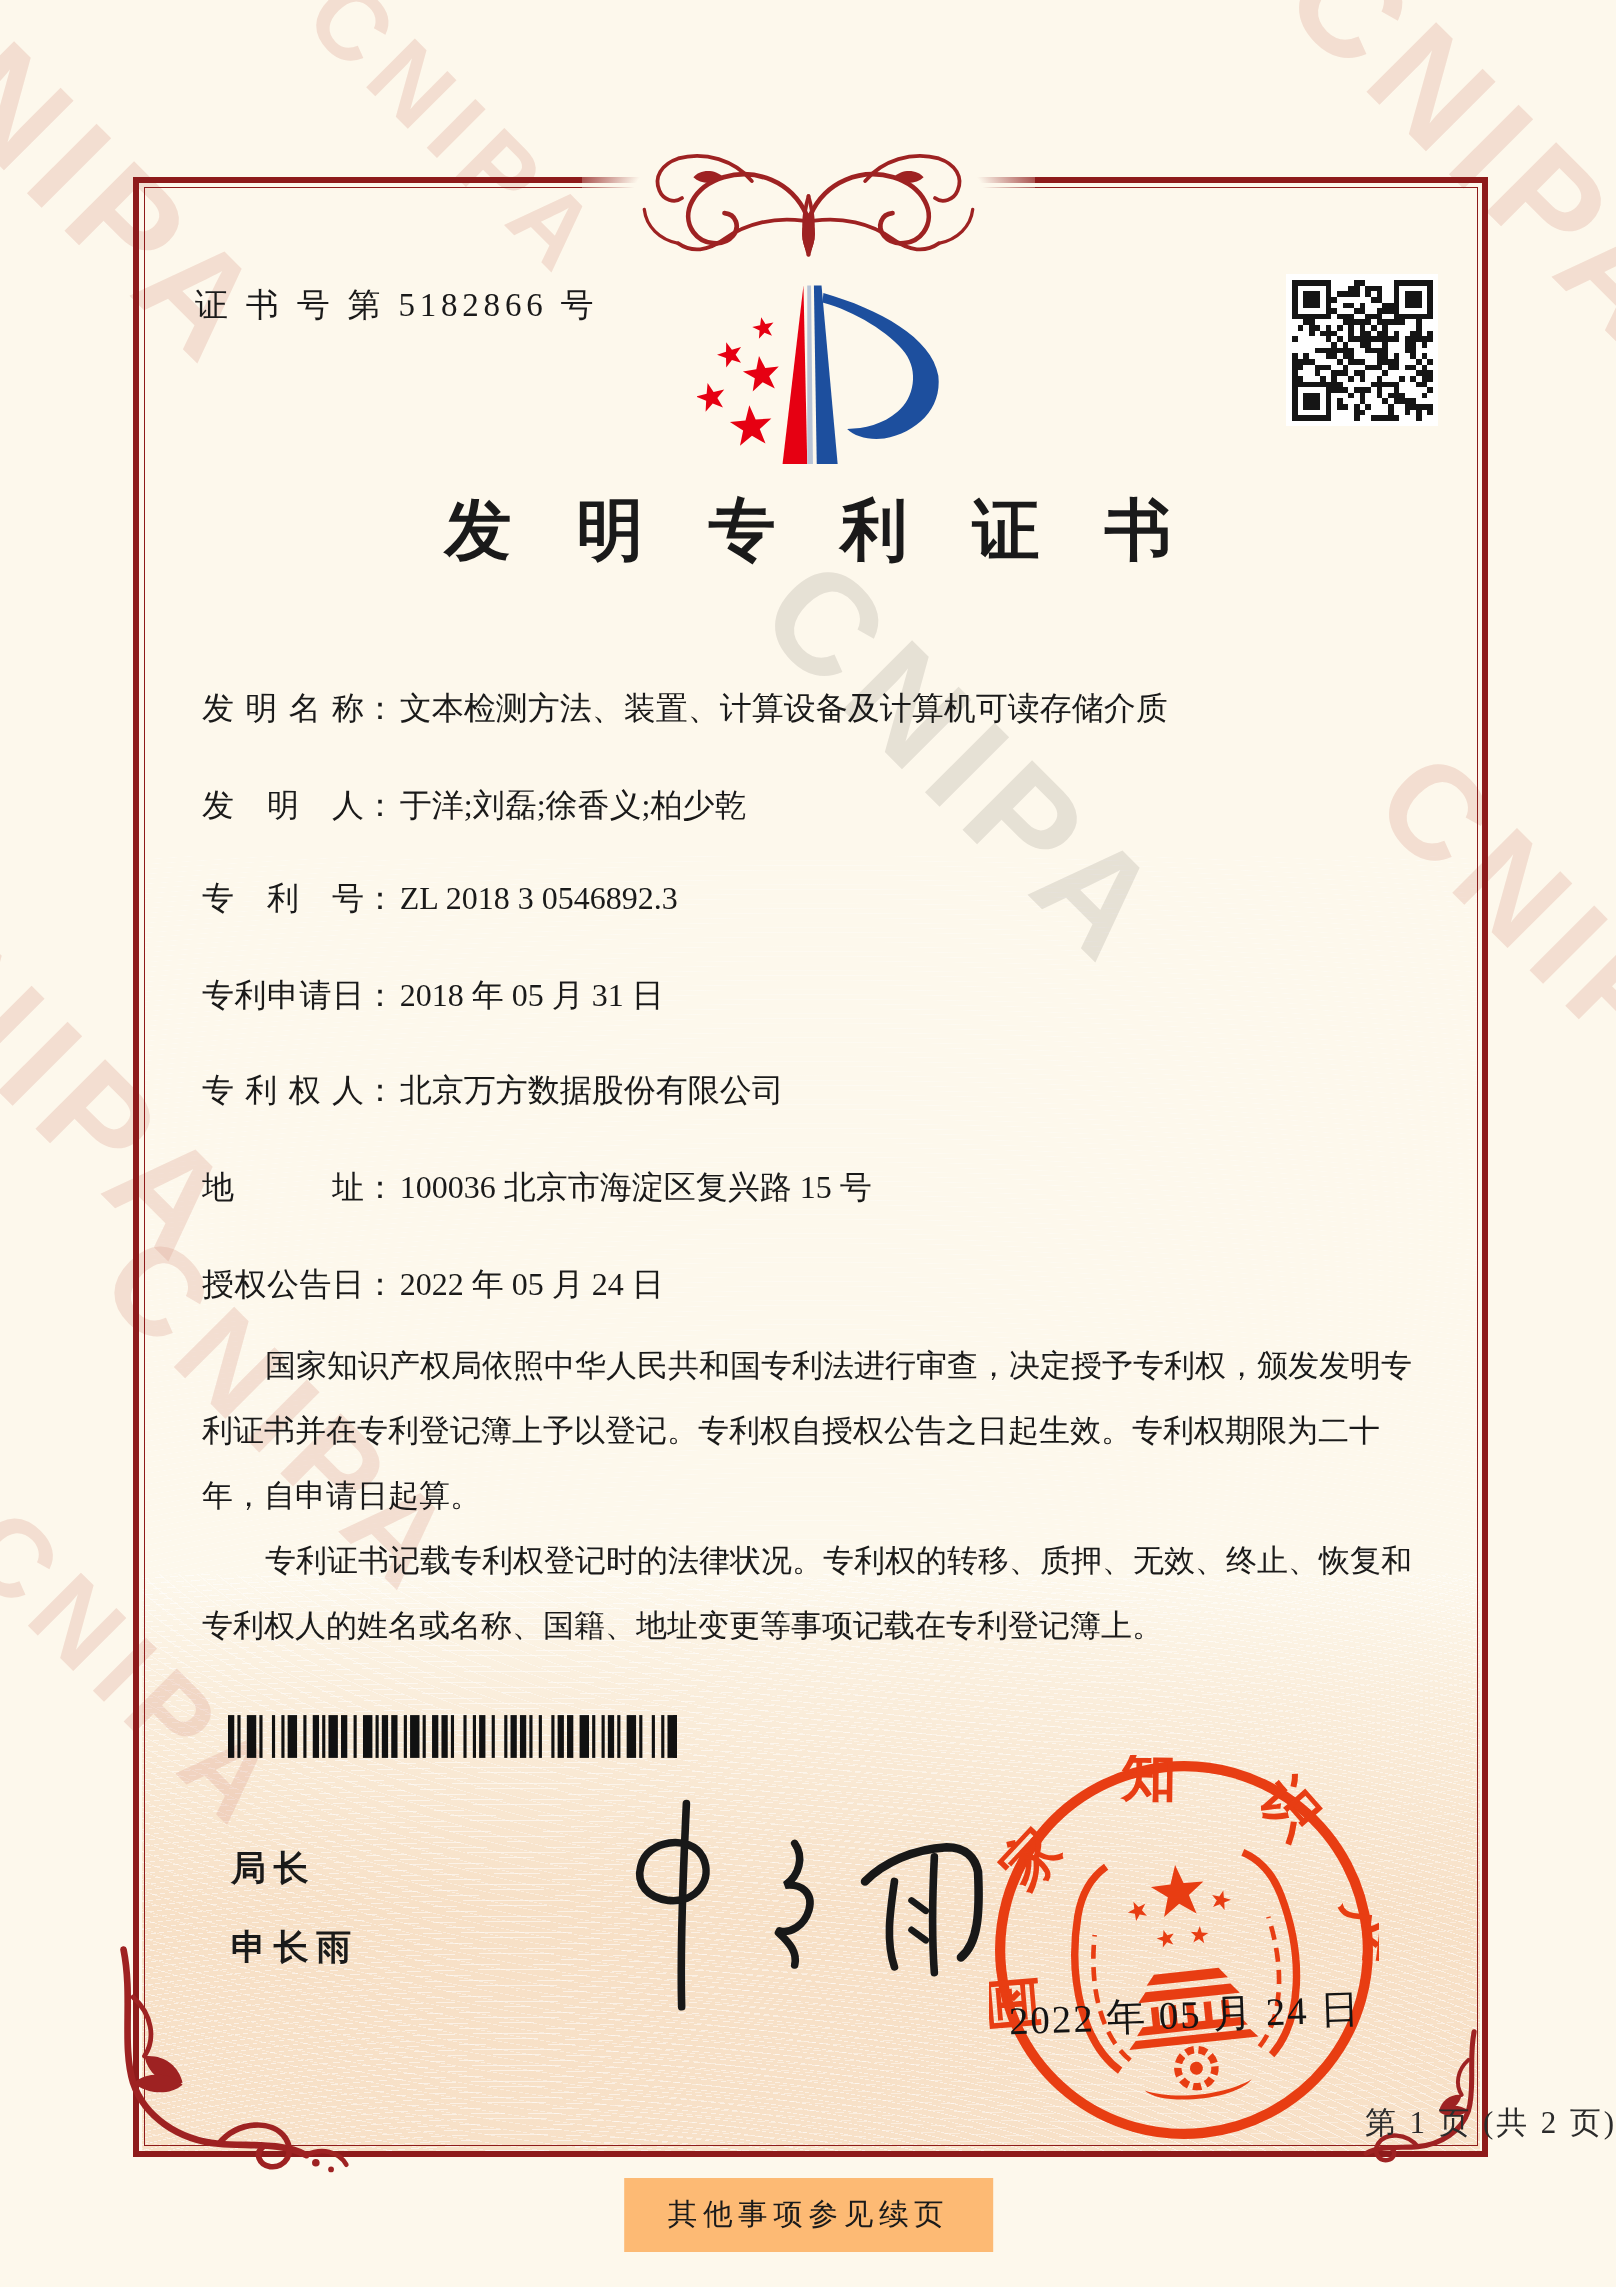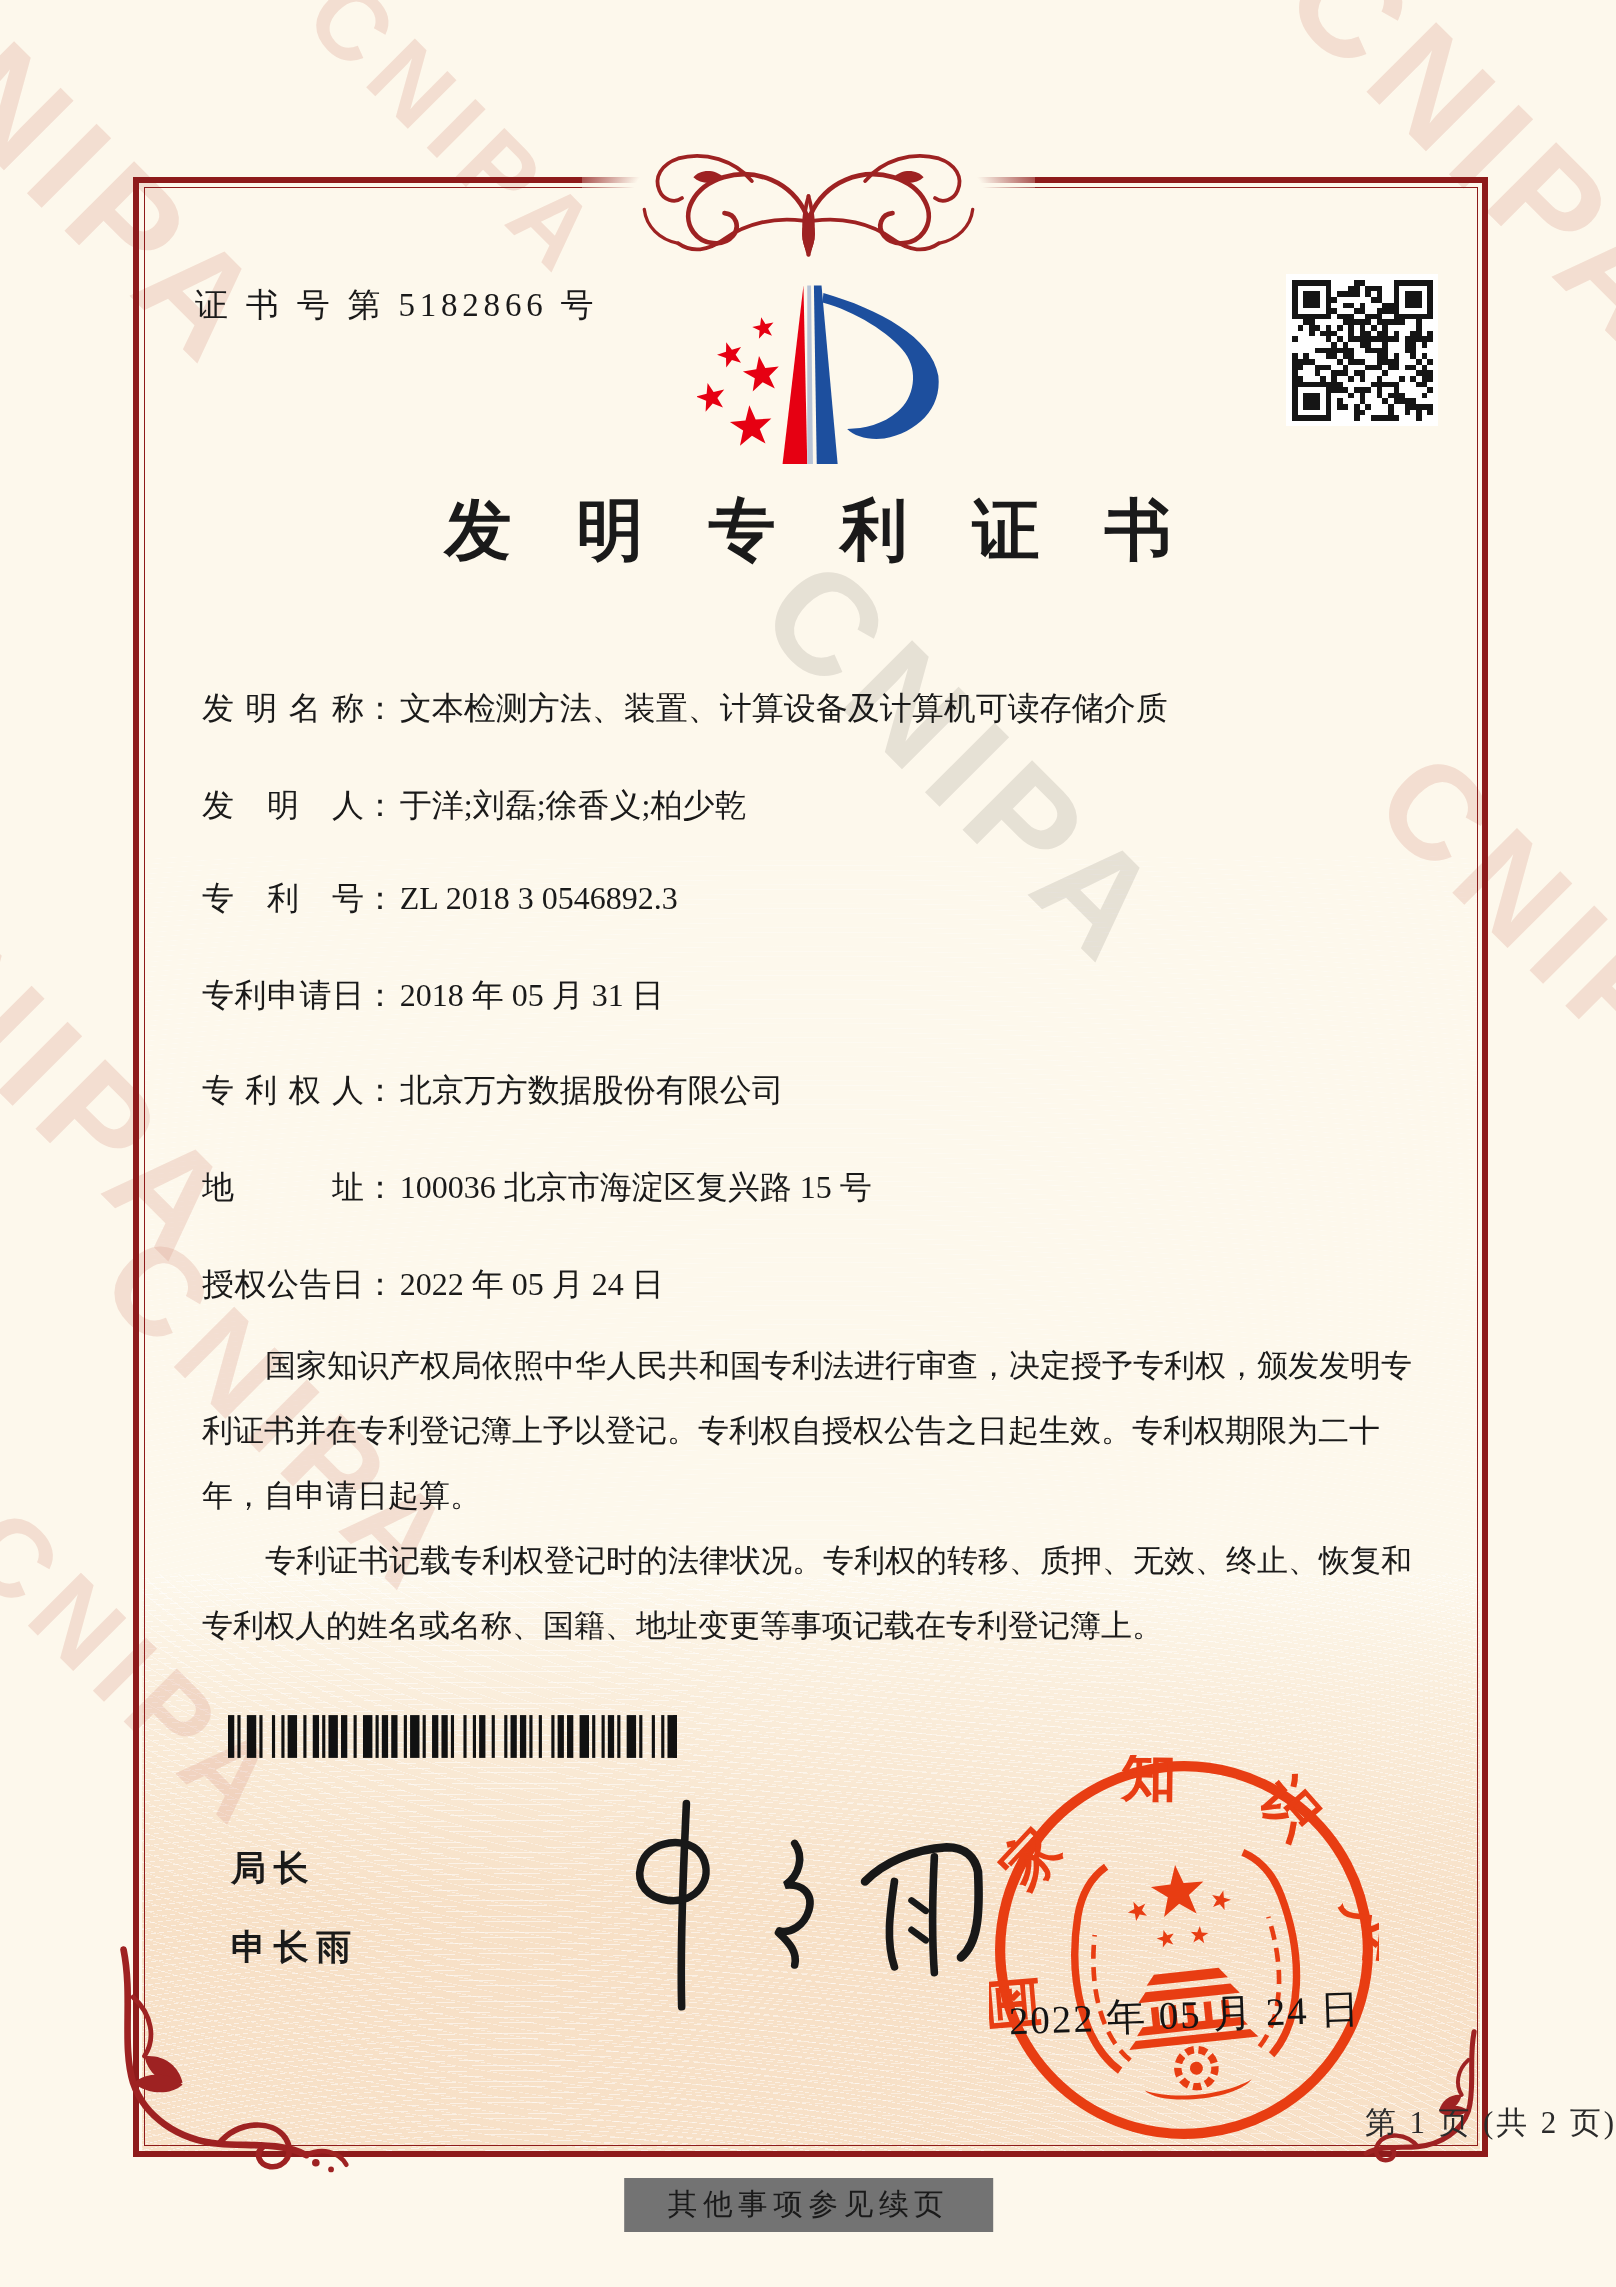--- a/index.html
+++ b/index.html
@@ -92,21 +92,21 @@
   .seal{left:989px;top:1755px;width:390px;height:390px;z-index:6;opacity:.97;}
   .seal-date{
     left:989px;top:1988px;width:392px;text-align:center;z-index:7;
     font-size:39px;letter-spacing:1.9px;color:#141414;transform:rotate(-2deg);white-space:nowrap;
   }
 
   
   .page-no{left:0;right:0;top:2102px;text-align:right;font-size:31px;color:#2b2b2b;z-index:5;letter-spacing:2.9px;}
   .note-box{
     left:50%;top:2178px;transform:translateX(-50%);z-index:5;
-    background:#737373;padding:7px 44px;font-size:29.5px;letter-spacing:5.7px;white-space:nowrap;
+    background:#fdba74;padding:17px 44px;font-size:29.5px;letter-spacing:5.7px;white-space:nowrap;
   }
 </style>
 </head>
 <body>
 
 <div class="abs mid-waves"></div>
 <div class="abs peach"></div>
 
 <div class="wm wm-pink" style="left:-52px;top:-71px;font-size:143px;">CNIPA</div>
 <div class="wm wm-pink" style="left:366px;top:-43px;font-size:100px;">CNIPA</div>

